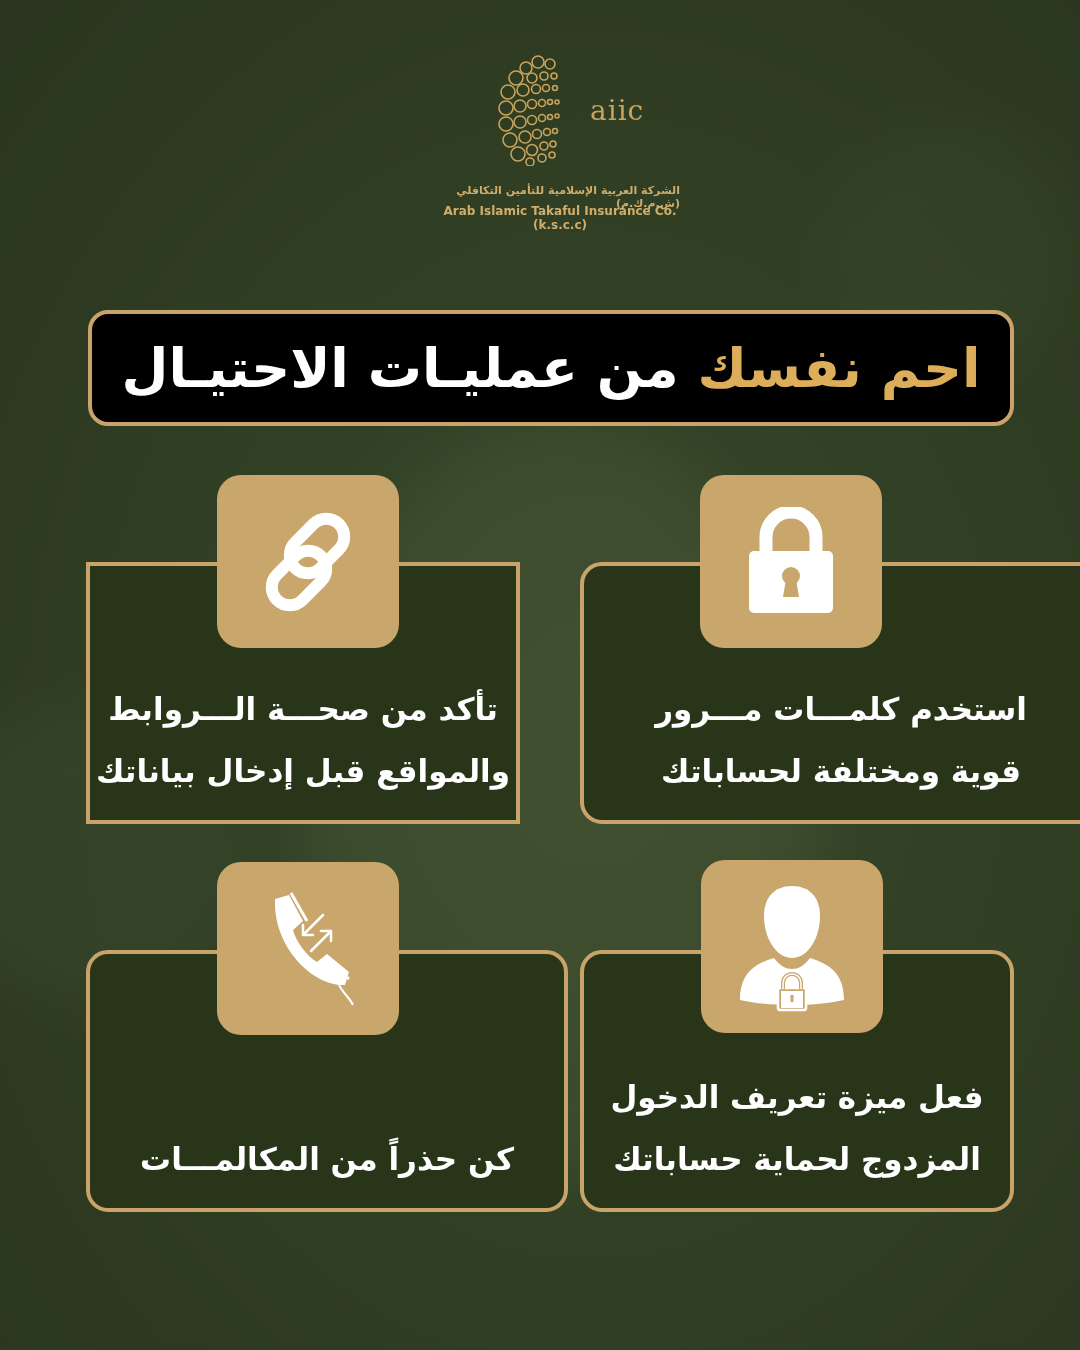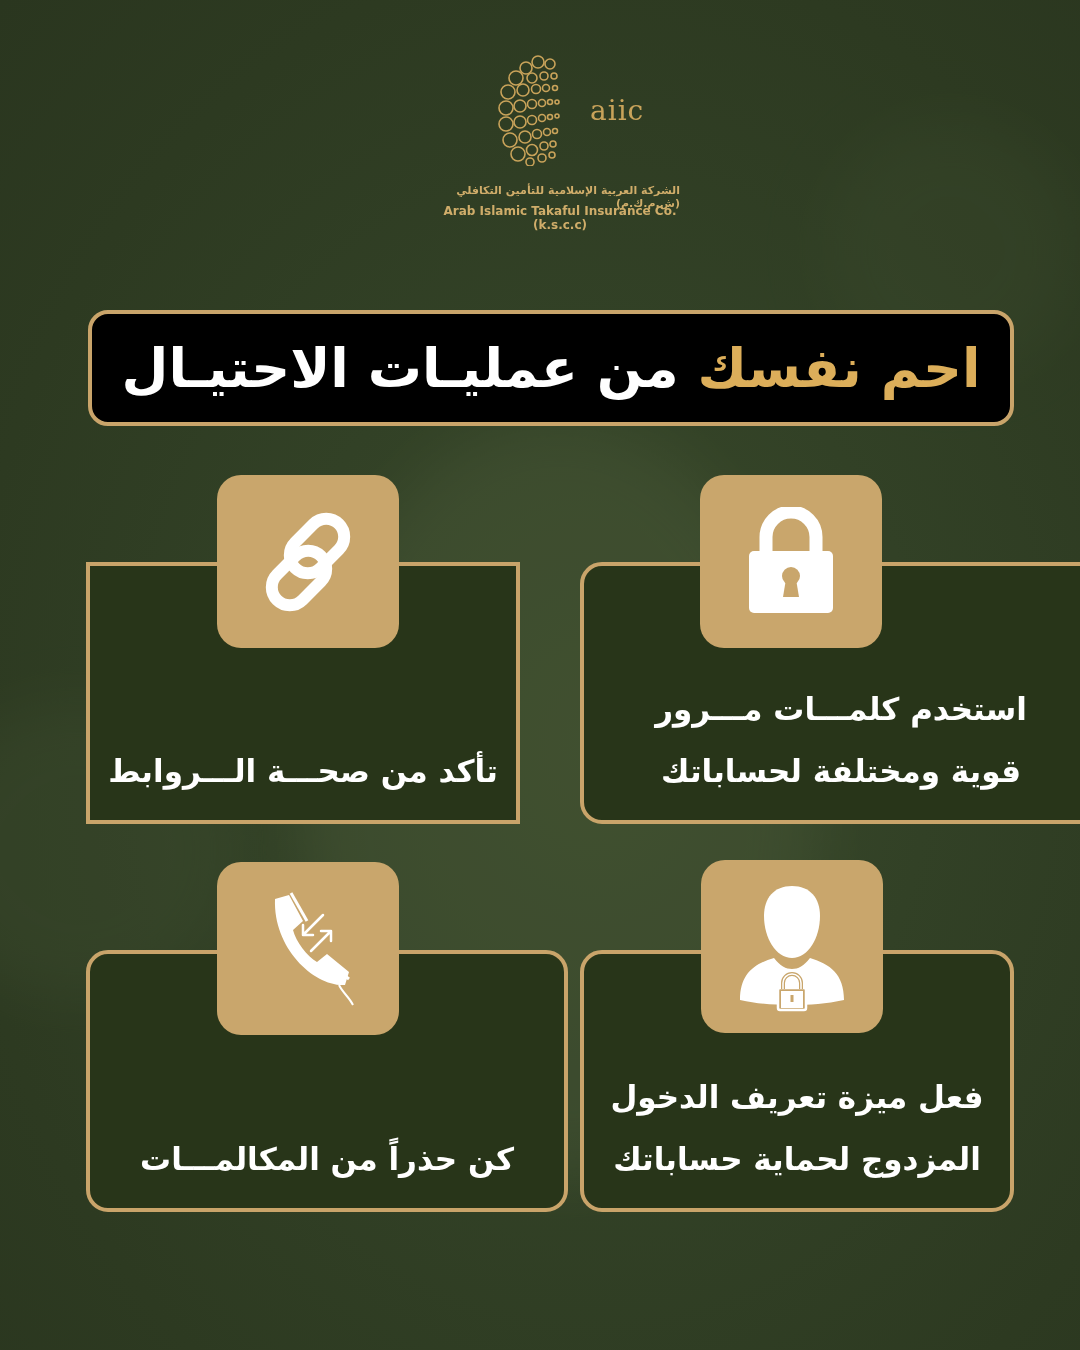--- a/index.html
+++ b/index.html
@@ -109,20 +109,21 @@
     <path d="M20 48 V30 a25 25 0 0 1 50 0 V48" fill="none" stroke="#fff" stroke-width="13"></path>
     <rect x="3" y="44" width="84" height="62" rx="5" fill="#fff"></rect>
     <circle cx="45" cy="69" r="9" fill="#c9a66c"></circle>
     <path d="M40 72 L50 72 L53 90 L37 90 Z" fill="#c9a66c"></path>
   </svg>
 </div>
 
 <div class="card square" style="left:86px;top:562px;width:434px;height:262px;">
   <div class="card-text">
     <div>تأكد من صحـــة الـــروابط</div>
+    <div>والمواقع قبل إدخال بياناتك</div>
   </div>
 </div>
 <div class="tile" style="left:217px;top:475px;">
   <svg width="110" height="110" viewBox="0 0 110 110">
     <g fill="none" stroke="#fff" stroke-width="12" stroke-linecap="round">
       <rect x="46" y="8" width="36" height="62" rx="18" transform="rotate(45 64 39)"></rect>
       <rect x="28" y="40" width="36" height="62" rx="18" transform="rotate(45 46 71)"></rect>
     </g>
   </svg>
 </div>

